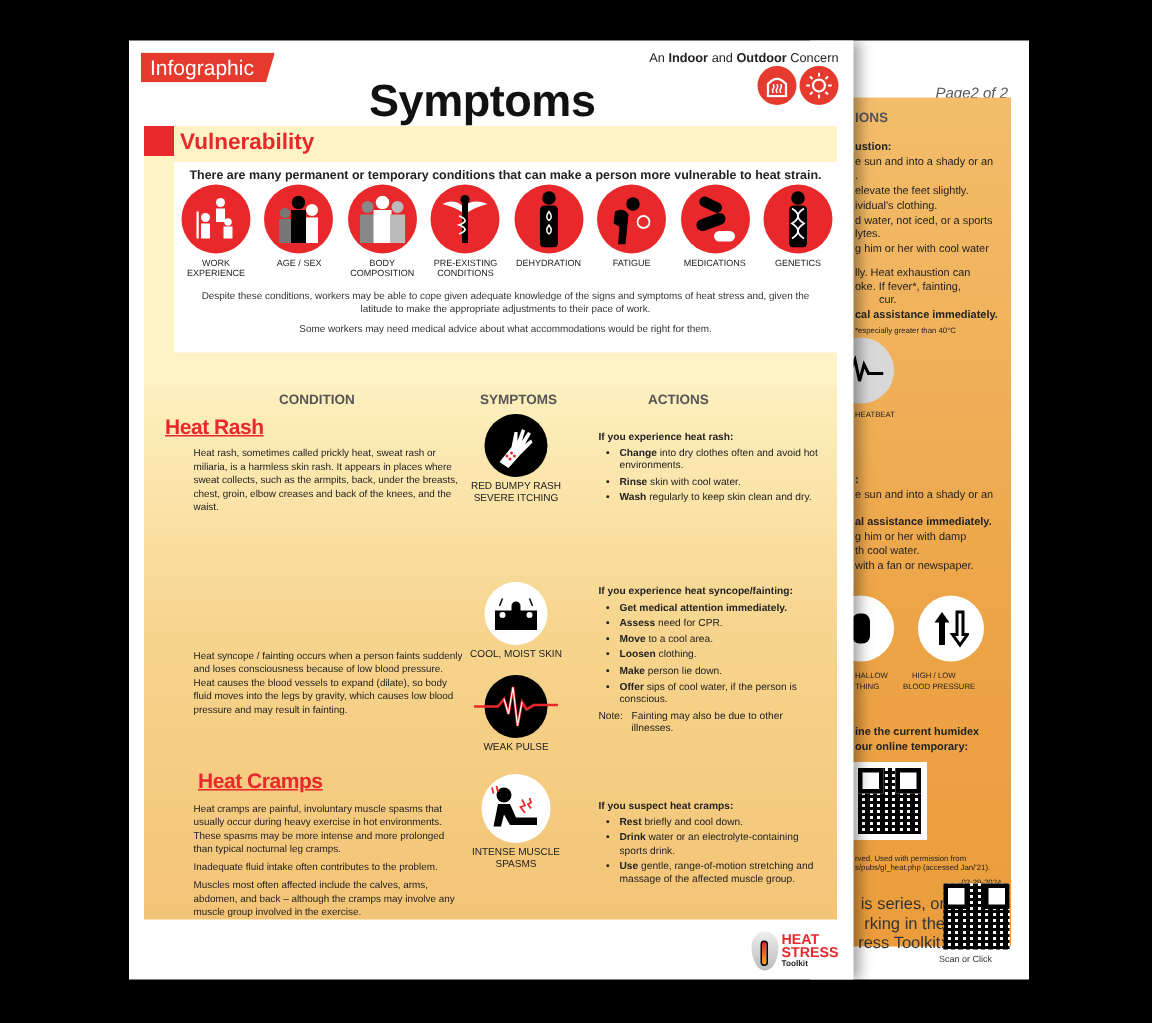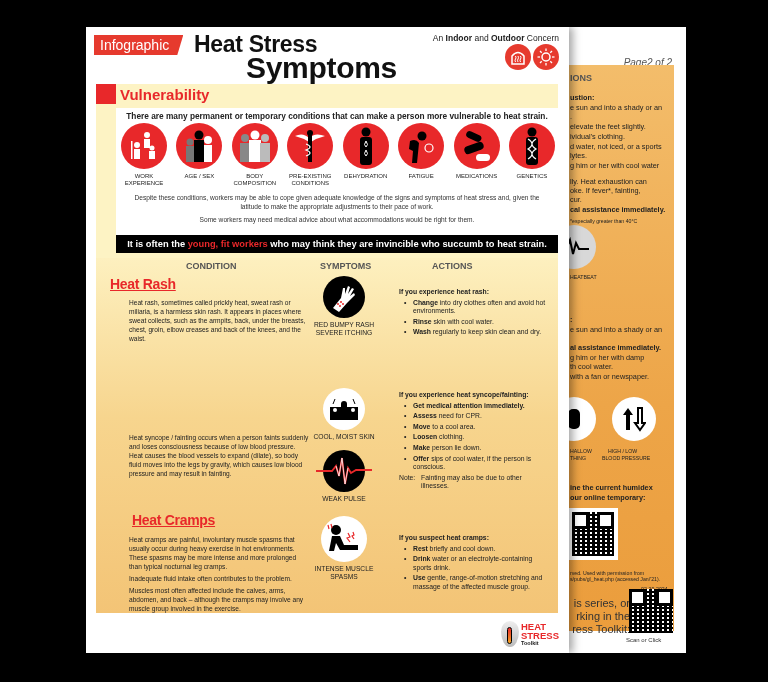--- a/index.html
+++ b/index.html
@@ -140,21 +140,21 @@
       <div class="line b" style="top: 28px;">ustion:</div>
       <div class="line" style="top: 38px;">e sun and into a shady or an</div>
       <div class="line" style="top: 47px;">.</div>
       <div class="line" style="top: 57px;">elevate the feet slightly.</div>
       <div class="line" style="top: 67px;">ividual's clothing.</div>
       <div class="line" style="top: 77px;">d water, not iced, or a sports</div>
       <div class="line" style="top: 86px;">lytes.</div>
       <div class="line" style="top: 96px;">g him or her with cool water</div>
       <div class="line" style="top: 112px;">lly. Heat exhaustion can</div>
       <div class="line" style="top: 121px;">oke. If fever*, fainting,</div>
-      <div class="line" style="top: 130px;">cur.</div>
+      <div class="line" style="top: 130px; margin-left: 16px;">cur.</div>
       <div class="line b" style="top: 140px;">cal assistance immediately.</div>
       <div class="line tiny" style="top: 153px;">*especially greater than 40°C</div>
       <div class="line tiny" style="top: 209px;">HEATBEAT</div>
       <div class="line b" style="top: 250px;">:</div>
       <div class="line" style="top: 260px;">e sun and into a shady or an</div>
       <div class="line b" style="top: 278px;">al assistance immediately.</div>
       <div class="line" style="top: 288px;">g him or her with damp</div>
       <div class="line" style="top: 297px;">th cool water.</div>
       <div class="line" style="top: 307px;">with a fan or newspaper.</div>
       <div class="line tiny" style="top: 383px;">HALLOW</div>
@@ -173,21 +173,20 @@
     <span>ress Toolkit:</span>
   </div>
   <div class="back-qr2">
       <div class="qr-grid"></div>
     </div>
   <div class="scan-label">Scan or Click</div>
 </div>
 
 <div class="front-page">
   <div class="tag-infographic">Infographic</div>
-  <div class="title-1">Heat Stress</div>
   <div class="title-2">Symptoms</div>
   <div class="concern">
     <span>An </span><b>Indoor</b><span> and </span><b>Outdoor</b><span> Concern</span>
   </div>
   <div class="env-icons">
     <div class="env-icon">
       <svg width="16" height="16" viewBox="0 0 16 16">
           <path d="M2 15 V7 Q8 0 14 7 V15 Z" fill="none" stroke="#fff" stroke-width="1.5"></path>
           <path d="M5.5 13 q-1 -2 0 -3 q1 -1 0 -3 M8 13 q-1 -2 0 -3 q1 -1 0 -3 M10.5 13 q-1 -2 0 -3 q1 -1 0 -3" fill="none" stroke="#fff" stroke-width="1"></path>
         </svg>
@@ -306,23 +305,20 @@
                 <rect x="7" y="10" width="12" height="28" rx="3" fill="#000"></rect>
                 <path d="M9 12 Q17 17 9 22 Q17 27 9 32 M17 12 Q9 17 17 22 Q9 27 17 32" fill="none" stroke="#fff" stroke-width="1.2"></path>
               </svg>
             </div>
           <div class="vuln-label">GENETICS</div>
         </div>
       </div>
       <div class="vuln-desc">Despite these conditions, workers may be able to cope given adequate knowledge of the signs and symptoms of heat stress and, given the latitude to make the appropriate adjustments to their pace of work.</div>
       <div class="vuln-desc2">Some workers may need medical advice about what accommodations would be right for them.</div>
     </div>
-    <div class="vuln-banner">
-      <span>It is often the </span><span class="hl">young, fit workers</span><span> who may think they are invincible who succumb to heat strain.</span>
-    </div>
   </div>
 
   <div class="main-area">
     <div class="col-head" style="left:90px;">CONDITION</div>
     <div class="col-head" style="left:224px;">SYMPTOMS</div>
     <div class="col-head" style="left:336px;">ACTIONS</div>
 
     <div class="cond-title" style="top:16px;">Heat Rash</div>
     <div class="cond-desc" style="top:40px;">
       <p>Heat rash, sometimes called prickly heat, sweat rash or miliaria, is a harmless skin rash. It appears in places where sweat collects, such as the armpits, back, under the breasts, chest, groin, elbow creases and back of the knees, and the waist.</p>

